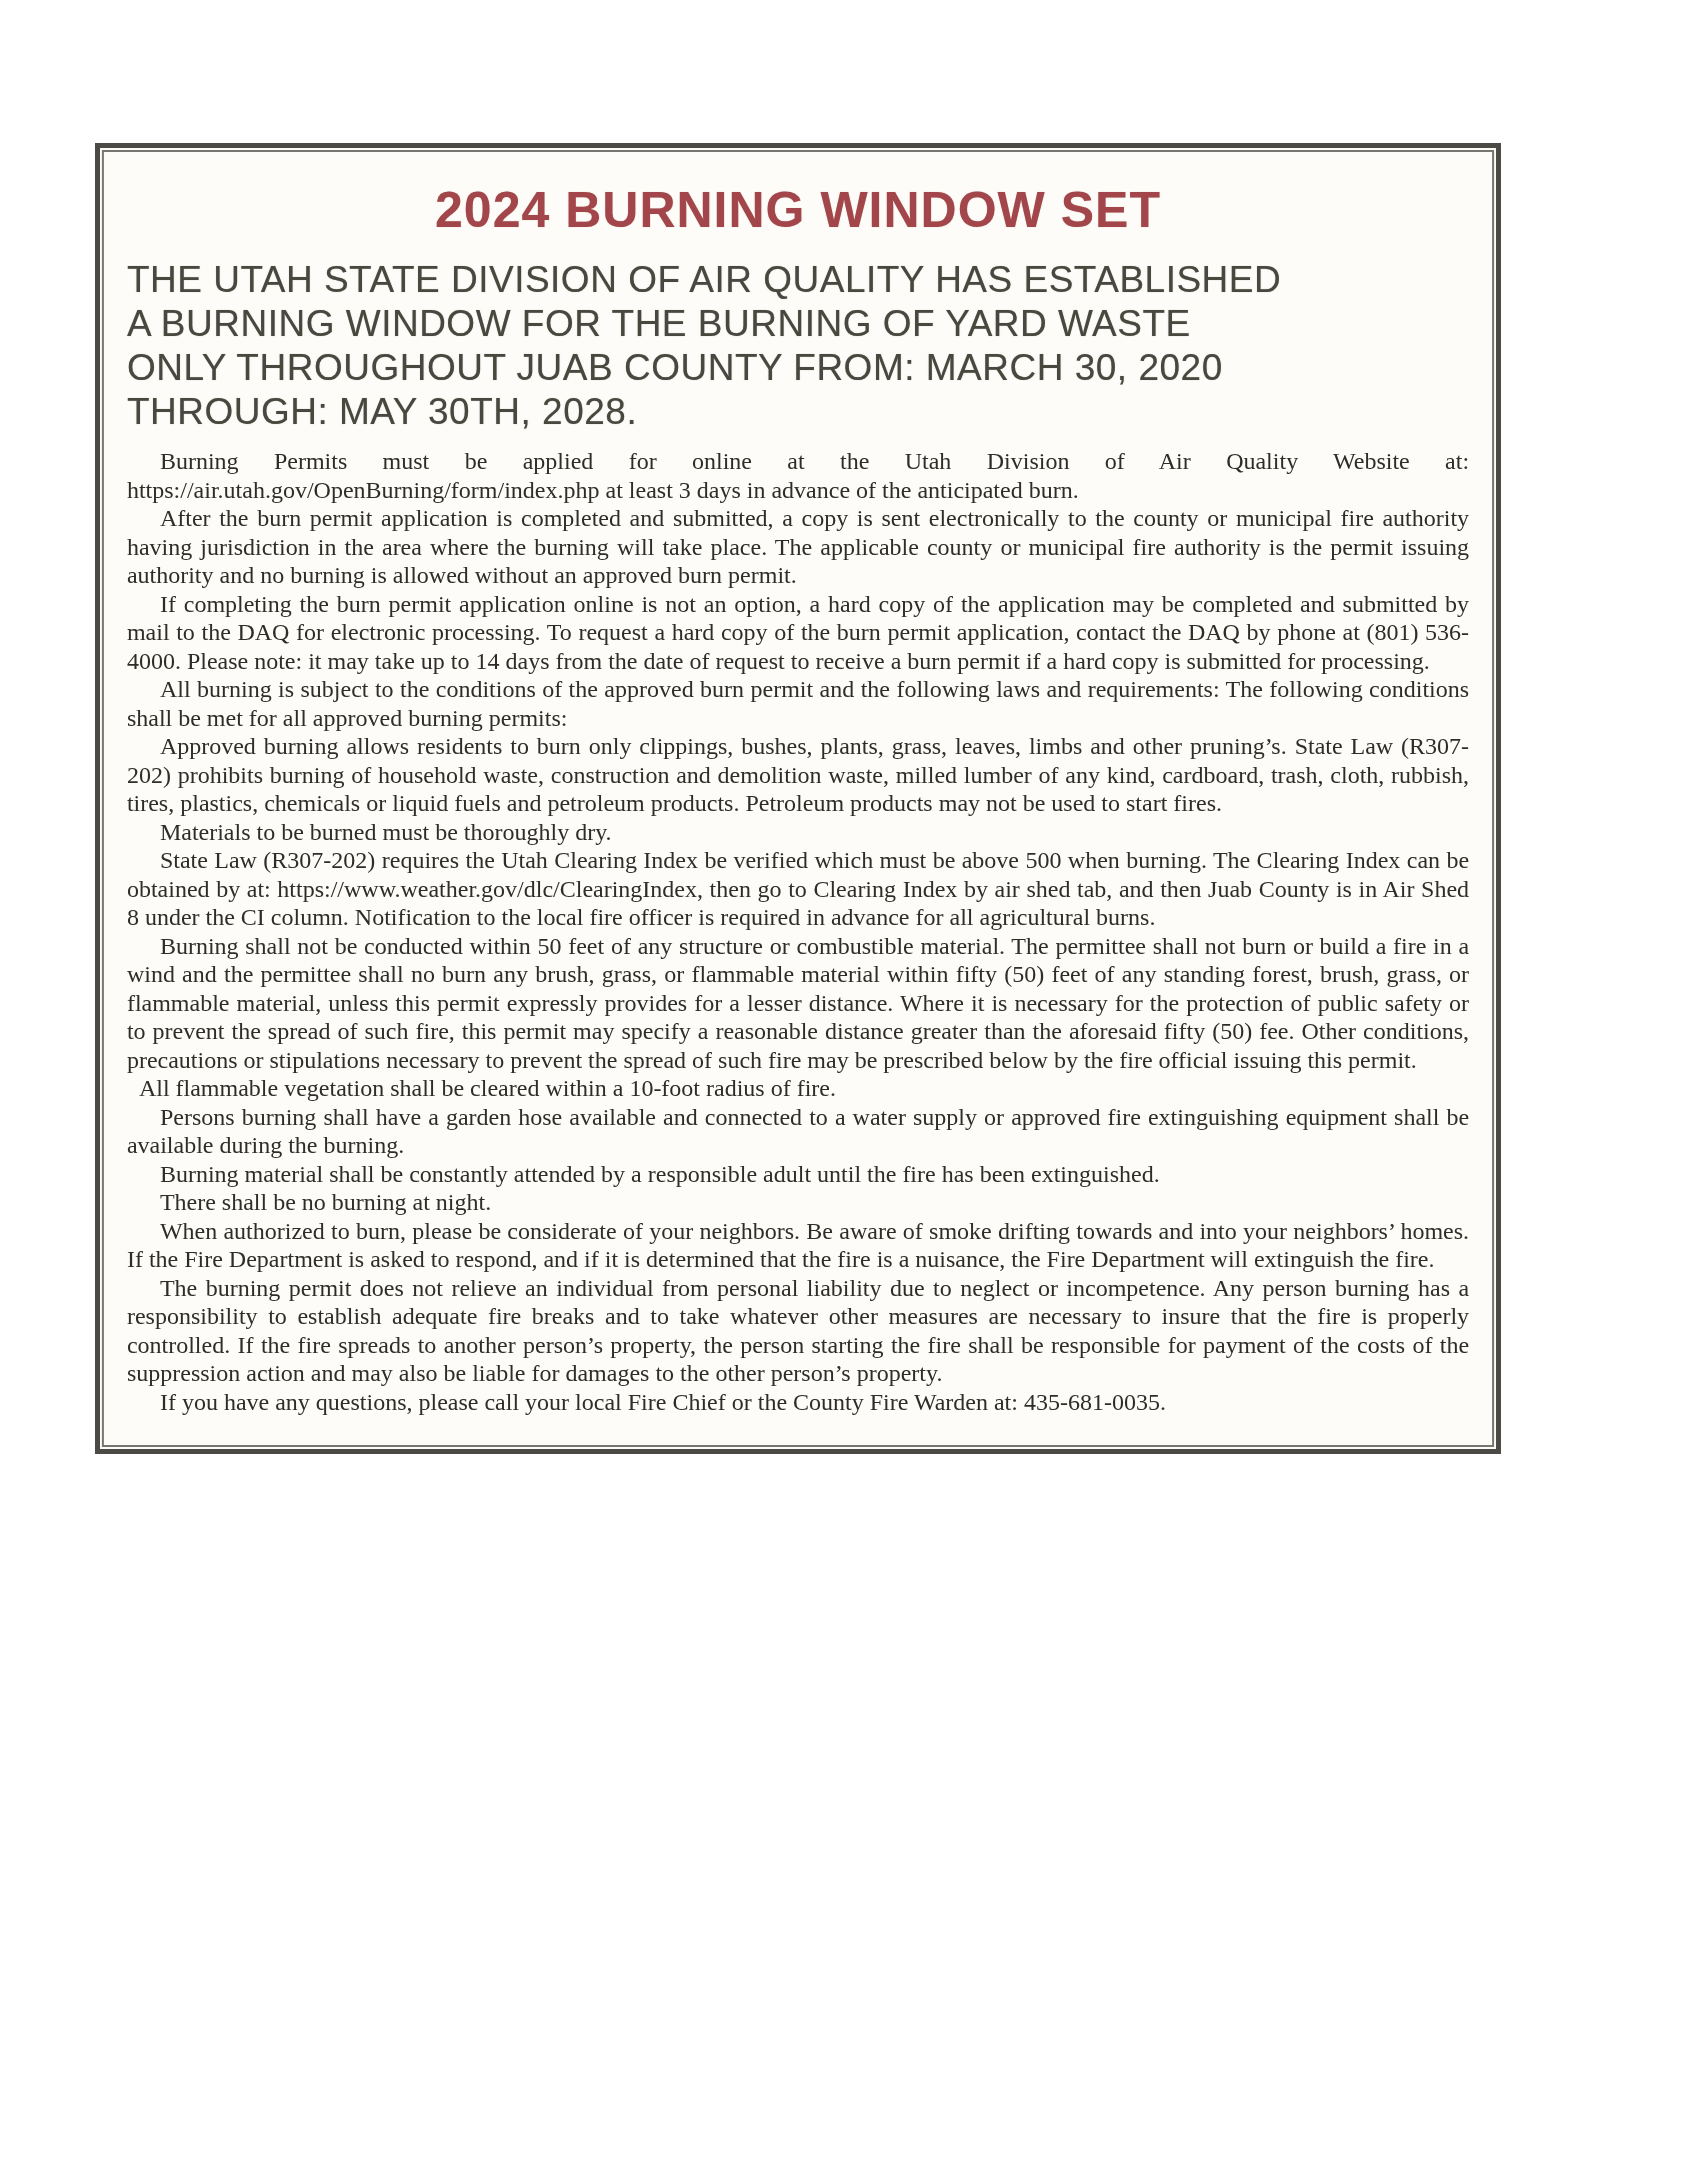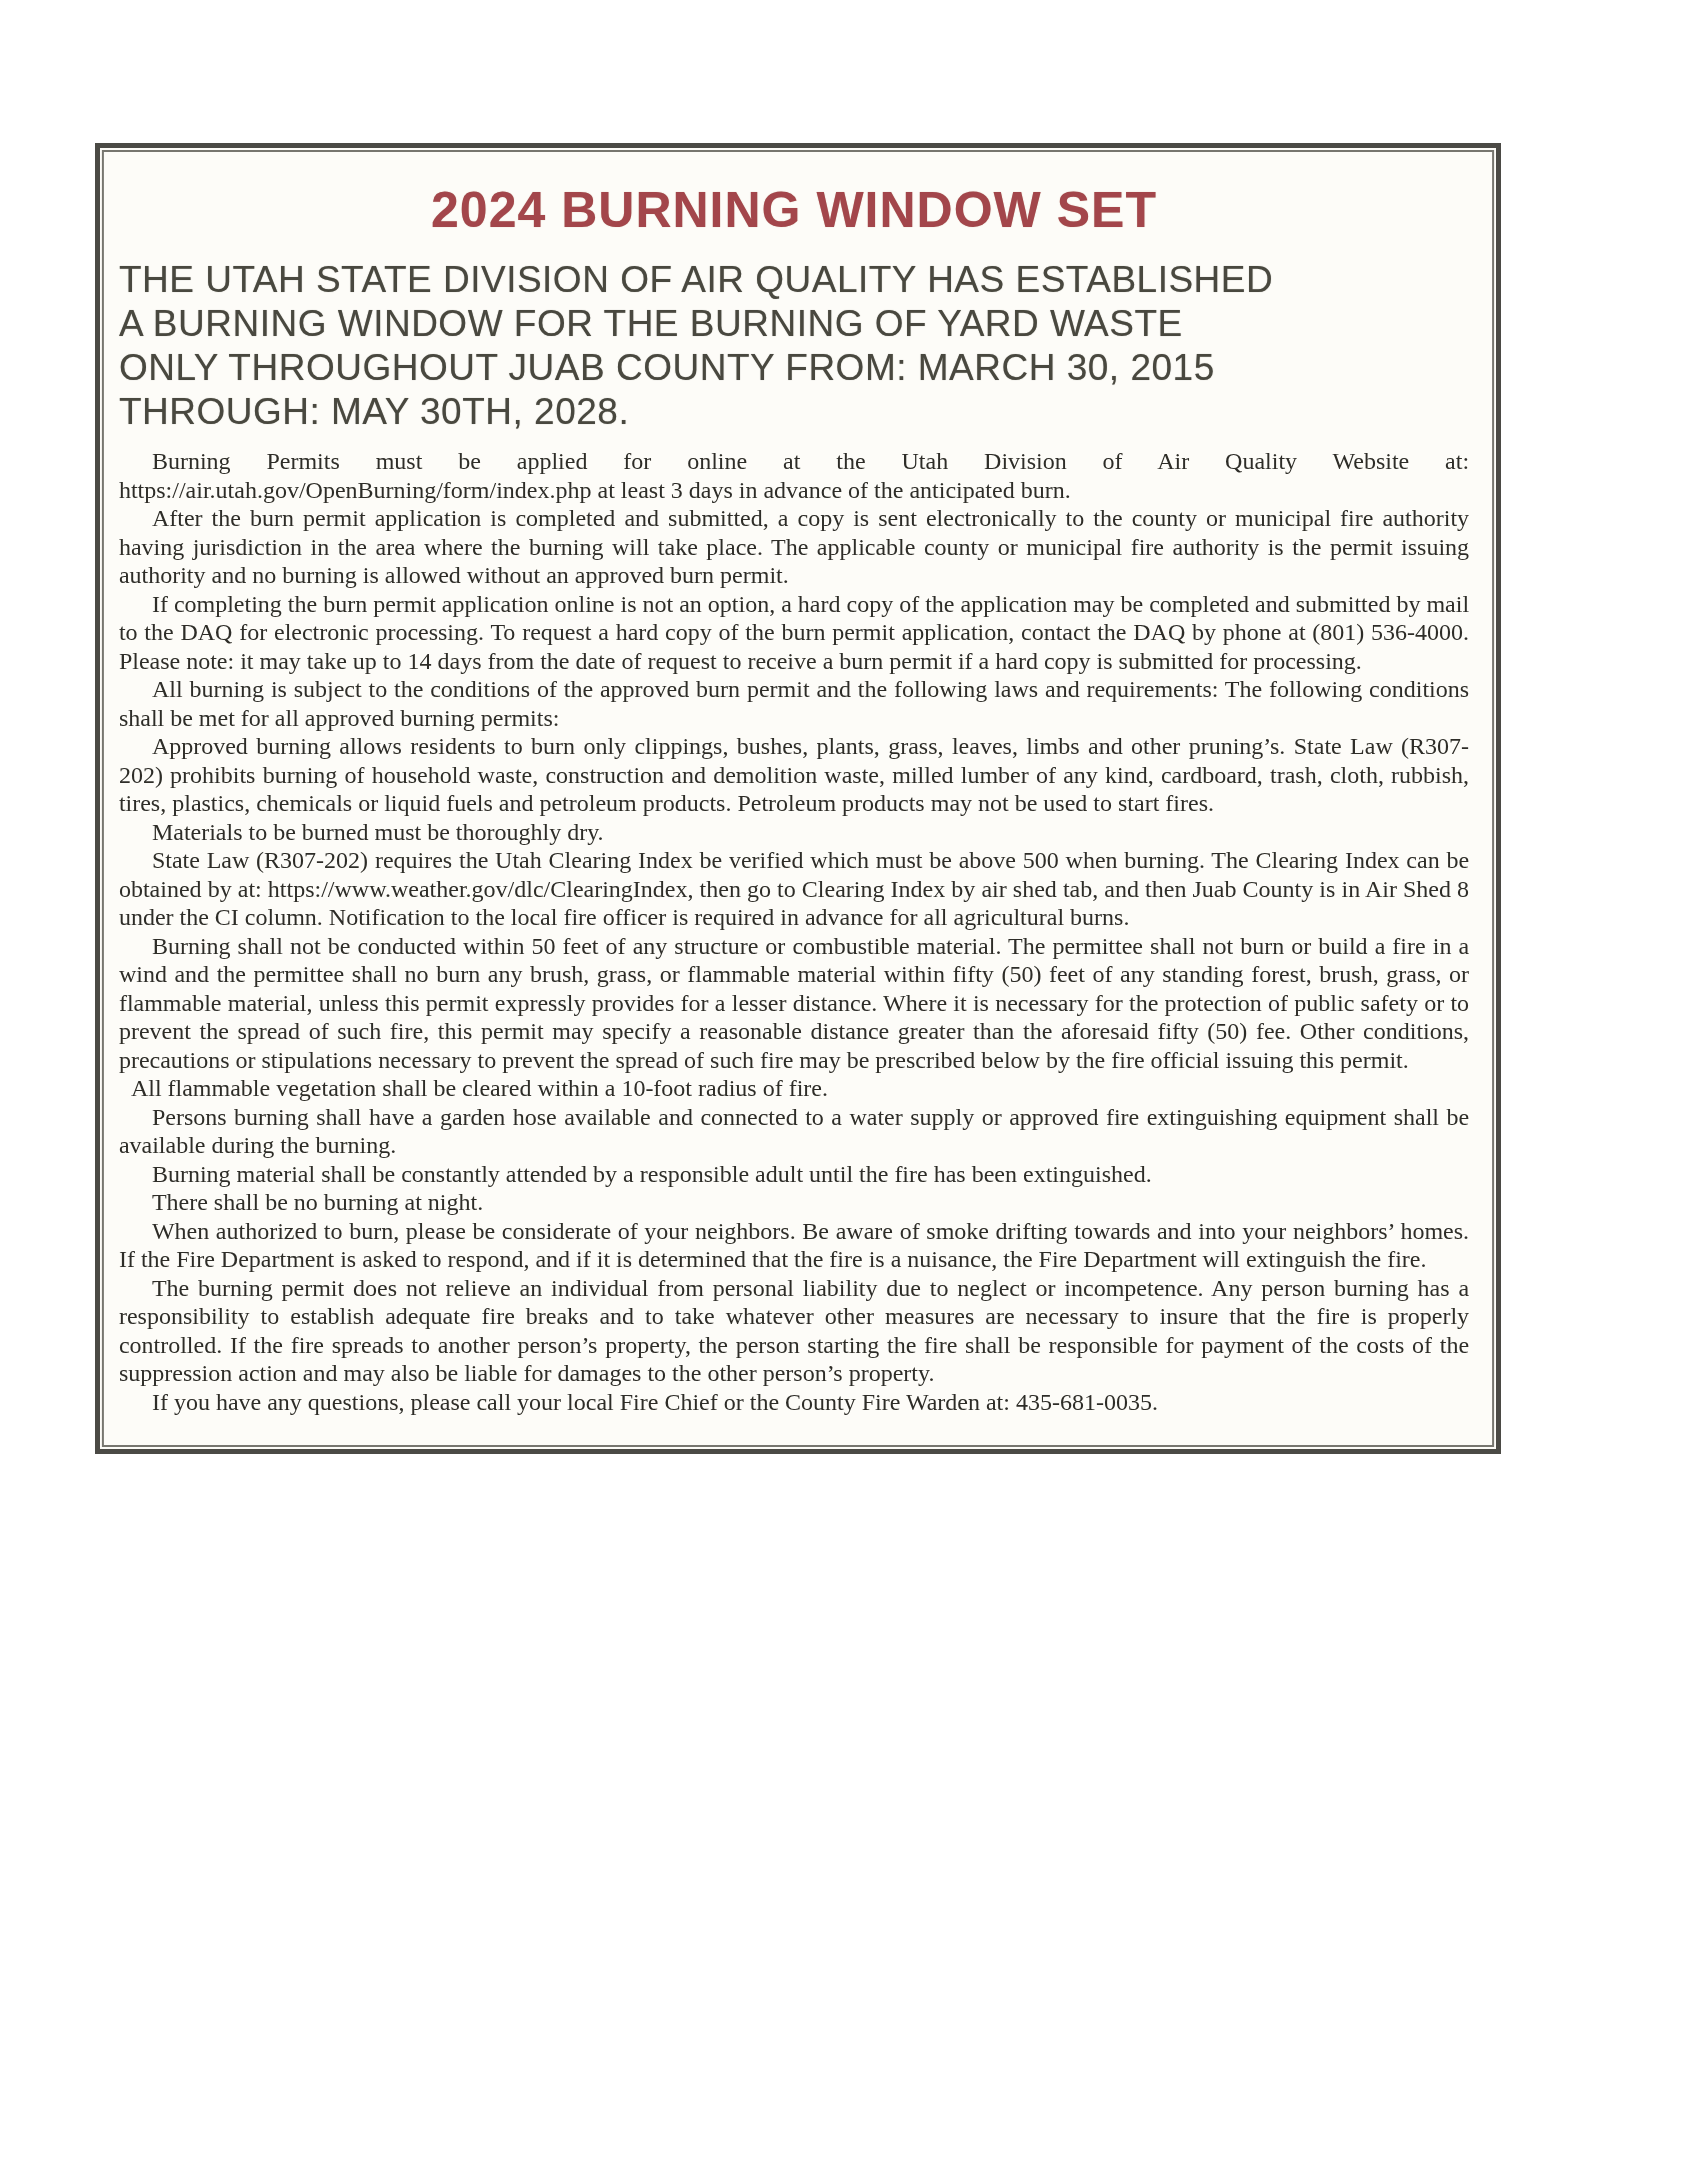--- a/index.html
+++ b/index.html
@@ -18,21 +18,21 @@
     overflow: hidden;
   }
   .notice-box {
     position: absolute;
     left: 95px;
     top: 143px;
     width: 1406px;
     background: #fdfcf8;
     border: 5.8px solid #4b4a45;
     box-shadow: inset 0 0 0 1.9px #fdfcf8, inset 0 0 0 3.9px #77766f;
-    padding: 25px 25px 33px 17px;
+    padding: 25px 25px 33px 25px;
     box-sizing: border-box;
   }
   .notice-title {
     text-align: center;
     font-family: "Liberation Sans", sans-serif;
     font-weight: 700;
     font-size: 50px;
     letter-spacing: 1px;
     color: #a3464b;
     margin: 7.7px 0 19.3px 0;
@@ -69,21 +69,21 @@
 <body>
 
 <div class="page">
   <div class="notice-box">
 
     <div class="notice-title">2024 BURNING WINDOW SET</div>
 
     <div class="notice-heading">
       <div>THE UTAH STATE DIVISION OF AIR QUALITY HAS ESTABLISHED</div>
       <div>A BURNING WINDOW FOR THE BURNING OF YARD WASTE</div>
-      <div>ONLY THROUGHOUT JUAB COUNTY FROM: MARCH 30, 2015</div>
+      <div>ONLY THROUGHOUT JUAB COUNTY FROM: MARCH 30, 2020</div>
       <div>THROUGH: MAY 30TH, 2028.</div>
     </div>
 
     <div class="notice-body">
       <p>Burning Permits must be applied for online at the Utah Division of Air Quality Website at: https://air.utah.gov/OpenBurning/form/index.php at least 3 days in advance of the anticipated burn.</p>
       <p>After the burn permit application is completed and submitted, a copy is sent electronically to the county or municipal fire authority having jurisdiction in the area where the burning will take place. The applicable county or municipal fire authority is the permit issuing authority and no burning is allowed without an approved burn permit.</p>
       <p>If completing the burn permit application online is not an option, a hard copy of the application may be completed and submitted by mail to the DAQ for electronic processing. To request a hard copy of the burn permit application, contact the DAQ by phone at (801) 536-4000. Please note: it may take up to 14 days from the date of request to receive a burn permit if a hard copy is submitted for processing.</p>
       <p>All burning is subject to the conditions of the approved burn permit and the following laws and requirements: The following conditions shall be met for all approved burning permits:</p>
       <p>Approved burning allows residents to burn only clippings, bushes, plants, grass, leaves, limbs and other pruning’s. State Law (R307-202) prohibits burning of household waste, construction and demolition waste, milled lumber of any kind, cardboard, trash, cloth, rubbish, tires, plastics, chemicals or liquid fuels and petroleum products. Petroleum products may not be used to start fires.</p>
       <p>Materials to be burned must be thoroughly dry.</p>

